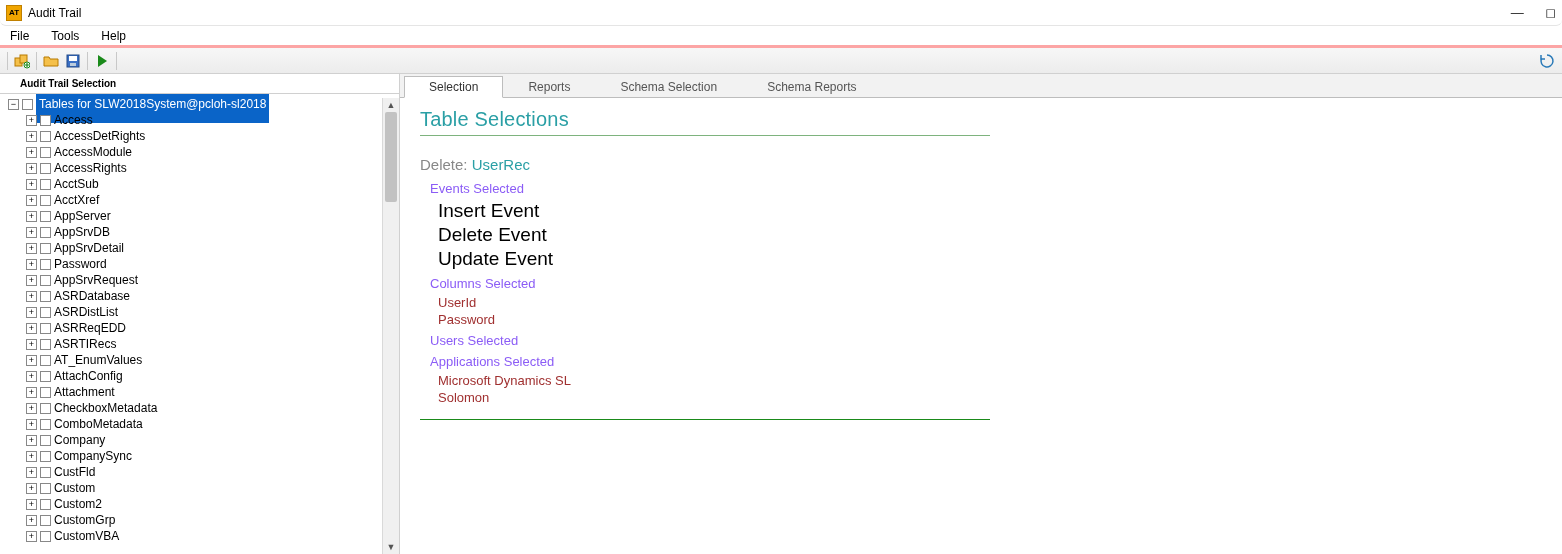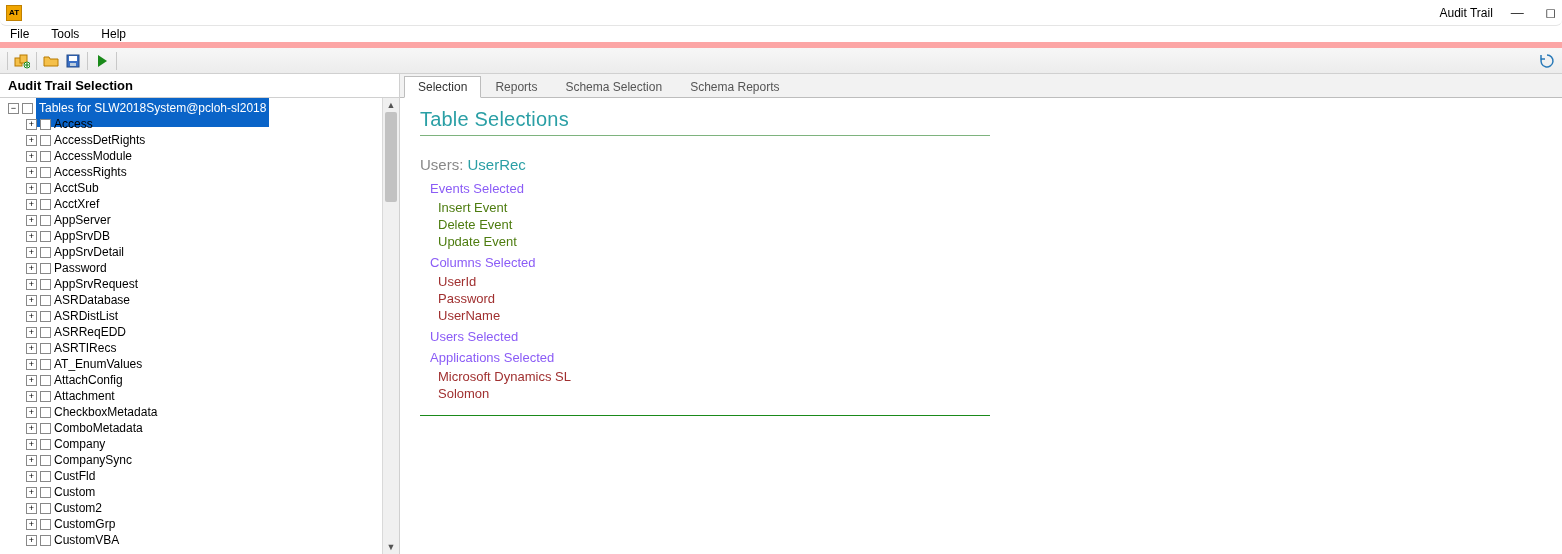--- a/index.html
+++ b/index.html
@@ -1,62 +1,62 @@
 <!DOCTYPE html>
 <html><head>
 <meta charset="utf-8">
 <style>
 * { box-sizing: border-box; margin: 0; padding: 0; }
 body { font-family: "Segoe UI", Tahoma, sans-serif; font-size: 12px; background: #fff; color: #000; overflow: hidden; }
 
 .titlebar { display: flex; align-items: center; height: 26px; padding: 0 6px; background: #fff; border-bottom: 1px solid #e5e5e5; border-radius: 6px; }
 .titlebar .app-icon { width: 16px; height: 16px; background: #f0a500; border: 1px solid #c08000; display: flex; align-items: center; justify-content: center; font-size: 8px; font-weight: bold; color: #000; margin-right: 6px; }
-.titlebar .title { flex: 1; font-size: 12px; text-align: right; }
+.titlebar .title { flex: 1; font-size: 12px; }
 .titlebar .win-btns span { margin-left: 18px; font-size: 13px; cursor: pointer; color: #222; }
 
-.menubar { display: flex; align-items: center; height: 22px; padding: 0 10px; background: #fff; border-bottom: 6px solid #fca5a5; font-size: 12px; }
+.menubar { display: flex; align-items: center; height: 22px; padding: 0 10px; background: #fff; border-bottom: 3px solid #fca5a5; font-size: 12px; }
 .menubar span { margin-right: 22px; cursor: pointer; }
 
 .toolbar { display: flex; align-items: center; height: 26px; padding: 0 4px; background: linear-gradient(#f7f7f7,#ececec); border-bottom: 1px solid #d0d0d0; }
 .toolbar .sep { width: 1px; height: 18px; background: #c8c8c8; margin: 0 3px; }
 .tool-btn { width: 22px; height: 20px; display: flex; align-items: center; justify-content: center; cursor: pointer; }
 .tool-btn svg { width: 16px; height: 16px; }
 .toolbar .spacer { flex: 1; }
 
 .main { display: flex; height: calc(554px - 26px - 22px - 26px); }
 
 .left-panel { width: 400px; border-right: 1px solid #d0d0d0; display: flex; flex-direction: column; overflow: hidden; position: relative; }
-.left-header { font-weight: bold; font-size: 13px; padding: 4px 8px; border-bottom: 1px solid #d0d0d0; background: #fff; }
+.left-header { font-weight: bold; font-size: 10px; padding: 4px 20px; border-bottom: 1px solid #d0d0d0; background: #fff; }
 .tree-wrap { flex: 1; overflow-y: auto; padding: 2px 0 2px 4px; }
 .tree-root { display: flex; align-items: center; height: 16px; padding-left: 4px; white-space: nowrap; }
 .tree-root .expander { width: 11px; height: 11px; border: 1px solid #888; font-size: 9px; line-height: 9px; text-align: center; margin-right: 3px; cursor: pointer; background:#fff; }
 .tree-root .cb { width: 11px; height: 11px; border: 1px solid #888; margin-right: 3px; background:#fff; }
 .tree-root .label { background: #0a64c8; color: #fff; padding: 12px 3px; }
 .tree-item { display: flex; align-items: center; height: 16px; padding-left: 22px; white-space: nowrap; }
 .tree-item .expander { width: 11px; height: 11px; border: 1px solid #888; font-size: 9px; line-height: 9px; text-align: center; margin-right: 3px; cursor: pointer; background:#fff; }
 .tree-item .cb { width: 11px; height: 11px; border: 1px solid #888; margin-right: 3px; background:#fff; }
 .tree-item .label { color: #000; }
 
 .scroll-track { position: absolute; right: 0; top: 24px; bottom: 0; width: 17px; background: #f0f0f0; border-left: 1px solid #d9d9d9; }
 .scroll-thumb { position: absolute; left: 2px; right: 2px; top: 14px; height: 90px; background: #c2c2c2; border-radius: 2px; }
 .scroll-btn { position: absolute; left: 0; right: 0; height: 14px; display:flex; align-items:center; justify-content:center; font-size:9px; color:#555; }
 .scroll-btn.up { top: 0; }
 .scroll-btn.down { bottom: 0; }
 
 .right-panel { flex: 1; display: flex; flex-direction: column; }
 .tabs { display: flex; align-items: flex-end; height: 24px; padding: 2px 4px 0 4px; background: #f2f2f2; border-bottom: 1px solid #bdbdbd; }
-.tab { padding: 3px 13px; font-size: 12px; color: #555; cursor: pointer; border: 1px solid transparent; border-bottom: none; }
+.tab { padding: 3px 24px; font-size: 12px; color: #555; cursor: pointer; border: 1px solid transparent; border-bottom: none; }
 .tab.active { background: #fff; border: 1px solid #bdbdbd; border-bottom: 1px solid #fff; color: #333; margin-bottom: -1px; }
 .content { padding: 10px 20px; overflow-y: auto; }
 .content h1 { color: #2a9fa5; font-size: 20px; font-weight: normal; margin-bottom: 4px; letter-spacing: .2px; }
 .hr { border-bottom: 1px solid #7eb37e; margin-bottom: 20px; width: 570px; }
 .table-line { font-size: 15px; color: #888; margin-bottom: 8px; }
 .table-line span.val { color: #2a9fa5; }
 .sec-head { font-size: 13px; color: #8b5cf6; margin: 6px 0 4px 10px; }
-.item-green { color: #4d7c0f; font-size: 13px; margin: 2px 0 2px 18px; }
+.item-green { color: #000000; font-size: 19px; margin: 2px 0 2px 18px; }
 .item-red { color: #a03030; font-size: 13px; margin: 2px 0 2px 18px; }
 .hr2 { border-bottom: 1px solid #1a8a1a; margin-top: 14px; width: 570px; }
 </style>
 </head>
 <body>
 
 <div class="titlebar">
   <div class="app-icon">AT</div>
   <div class="title">Audit Trail</div>
   <div class="win-btns">
@@ -268,33 +268,32 @@
     <div class="tabs">
       <div class="tab active">Selection</div>
       <div class="tab">Reports</div>
       <div class="tab">Schema Selection</div>
       <div class="tab">Schema Reports</div>
     </div>
     <div class="content">
       <h1>Table Selections</h1>
       <div class="hr"></div>
       <div class="table-line">
-        <span>Users: </span><span class="val">UserRec</span>
+        <span>Delete: </span><span class="val">UserRec</span>
       </div>
       <div class="sec-head">Events Selected</div>
       <div id="events-list">
           <div class="item-green">Insert Event</div>
           <div class="item-green">Delete Event</div>
           <div class="item-green">Update Event</div>
         </div>
       <div class="sec-head">Columns Selected</div>
       <div id="columns-list">
           <div class="item-red">UserId</div>
           <div class="item-red">Password</div>
-          <div class="item-red">UserName</div>
         </div>
       <div class="sec-head">Users Selected</div>
       <div class="sec-head">Applications Selected</div>
       <div id="apps-list">
           <div class="item-red">Microsoft Dynamics SL</div>
           <div class="item-red">Solomon</div>
         </div>
       <div class="hr2"></div>
     </div>
   </div>

